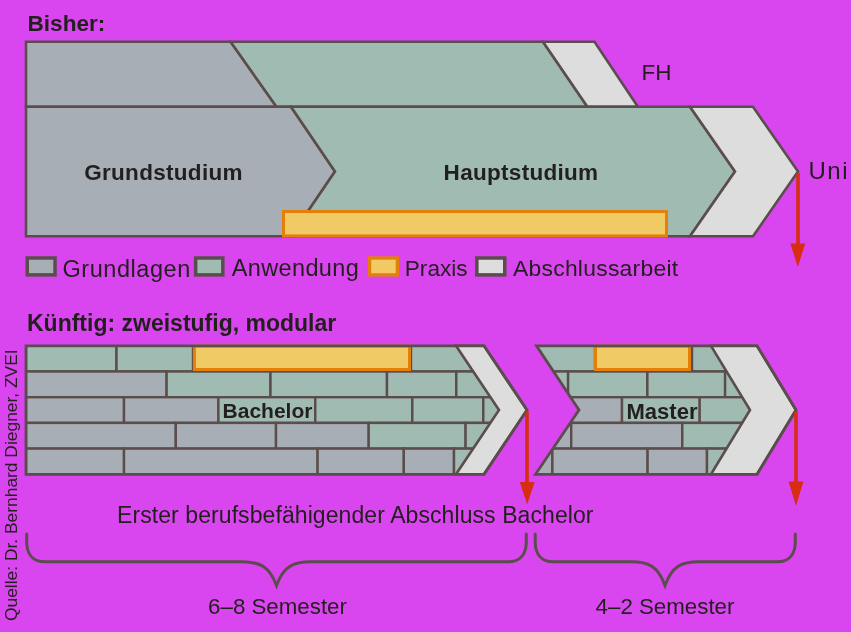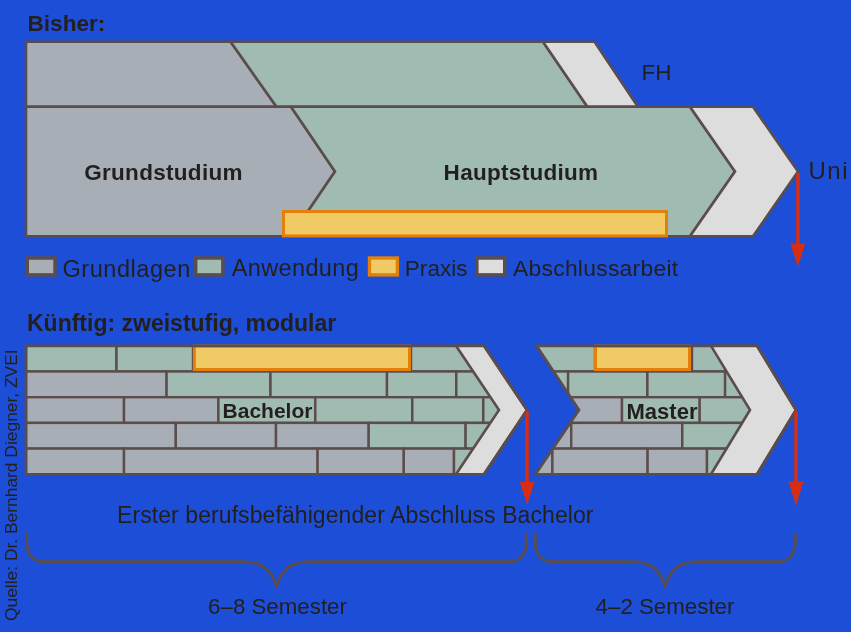--- a/index.html
+++ b/index.html
@@ -1,16 +1,16 @@
 <!DOCTYPE html>
 <html><head>
 <meta charset="utf-8">
 <style>
   html,body{margin:0;padding:0;background:#ffffff;}
-  #wrap{position:relative;width:851px;height:632px;overflow:hidden;background:#1d4ed8;}
+  #wrap{position:relative;width:851px;height:632px;overflow:hidden;background:#d946ef;}
   svg{display:block;}
   text{font-family:"Liberation Sans",sans-serif;fill:#231f1e;}
 </style>
 </head>
 <body>
 <div id="wrap">
 <svg width="851" height="632" viewBox="0 0 851 632">
   <defs>
     <clipPath id="bachClip">
       <polygon points="26,345.8 456,345.8 499,410 456,474.3 26,474.3"></polygon>

